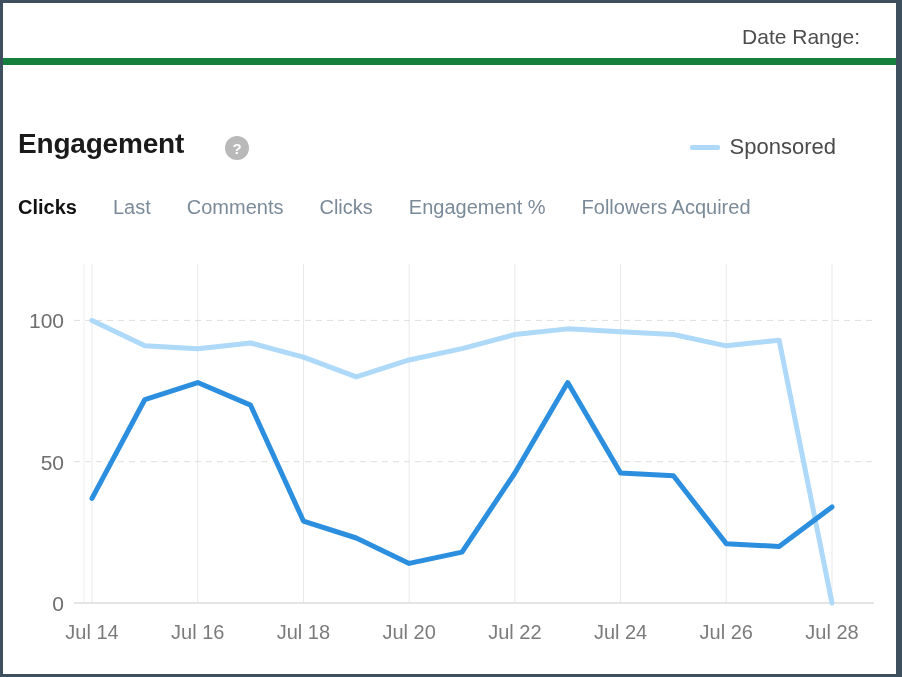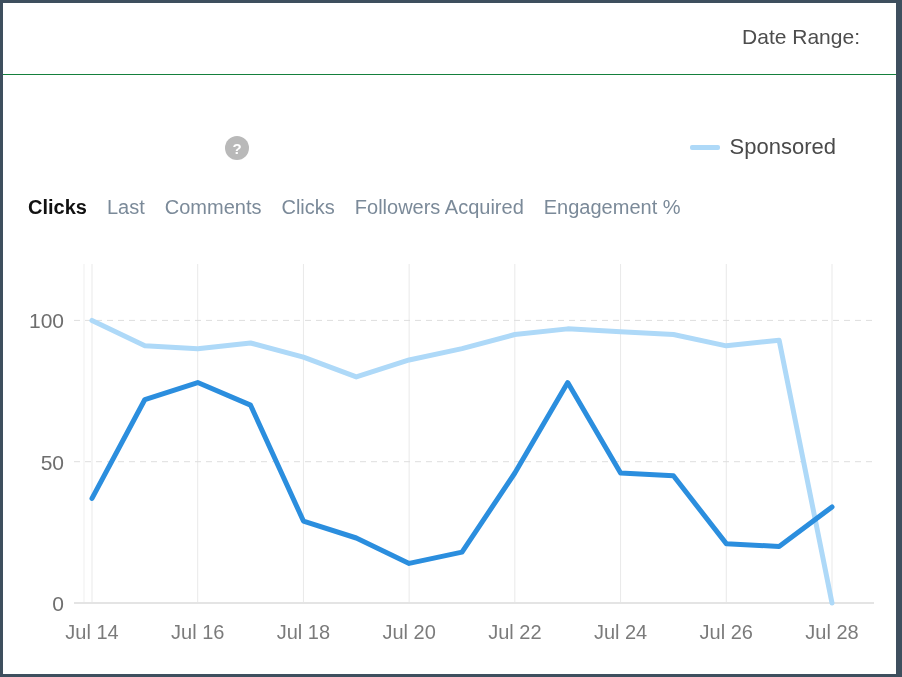--- a/index.html
+++ b/index.html
@@ -29,23 +29,23 @@
     position: absolute; left: 896px; top: 0; width: 6px; height: 677px;
     background: #3e4f5e;
   }
   .win-border-bottom {
     position: absolute; left: 0; top: 674px; width: 902px; height: 3px;
     background: #3e4f5e;
   }
 
   
   .header-bar {
-    position: absolute; left: 3px; top: 3px; width: 893px; height: 72px;
+    position: absolute; left: 3px; top: 3px; width: 893px; height: 62px;
     background: #ffffff;
-    border-bottom: 1px solid #15803d;
+    border-bottom: 7px solid #15803d;
   }
   .date-range-row {
     position: absolute; right: 36px; top: 22px;
     display: flex; align-items: center; gap: 16px;
   }
   .date-range-label {
     font-size: 21px; color: #4d4d4d; white-space: nowrap;
     font-family: "Liberation Sans", sans-serif;
   }
   .select-wrap {
@@ -97,22 +97,22 @@
   .legend {
     position: absolute; right: 42px; top: 6px;
     display: flex; align-items: center; gap: 26px;
   }
   .legend-item { display: flex; align-items: center; gap: 10px; }
   .legend-swatch { width: 30px; height: 5px; border-radius: 2px; display:block; }
   .legend-label { font-size: 22px; color: #4a4a4a; white-space: nowrap; }
 
   
   .tabs {
-    position: absolute; left: 28px; top: 196px;
-    display: flex; align-items: center; gap: 20px;
+    position: absolute; left: 18px; top: 196px;
+    display: flex; align-items: center; gap: 36px;
   }
   .tab {
     font-size: 20px; color: #7b8a99; cursor: pointer; white-space: nowrap;
   }
   .tab.active { color: #111111; font-weight: bold; }
 
   
   .chart-area {
     position: absolute; left: 0px; top: 258px; width: 893px; height: 400px;
   }
@@ -137,37 +137,38 @@
   <div class="win-border-right"></div>
   <div class="win-border-bottom"></div>
 
   <div class="header-bar">
     <div class="date-range-row">
       <span class="date-range-label">Date Range:</span>
     </div>
   </div>
 
   <div class="title-row">
+    <span class="panel-title">Engagement</span>
     <span class="help-icon">?</span>
 
     <div class="legend">
       <div class="legend-item">
         <span class="legend-swatch" id="sw0" style="background: rgb(174, 217, 248);"></span>
         <span class="legend-label">Sponsored</span>
       </div>
     </div>
   </div>
 
   <div class="tabs" id="tabs">
       <span class="tab active">Clicks</span>
       <span class="tab">Last</span>
       <span class="tab">Comments</span>
       <span class="tab">Clicks</span>
+      <span class="tab">Engagement %</span>
       <span class="tab">Followers Acquired</span>
-      <span class="tab">Engagement %</span>
     </div>
 
   <div class="chart-area">
     <svg class="chart-svg" id="chart" width="893" height="400" viewBox="0 0 893 400">
         <line x1="92" y1="6" x2="92" y2="345" stroke="#e9e9e9" stroke-width="1"></line>
         <line x1="197.71428571428572" y1="6" x2="197.71428571428572" y2="345" stroke="#e9e9e9" stroke-width="1"></line>
         <line x1="303.42857142857144" y1="6" x2="303.42857142857144" y2="345" stroke="#e9e9e9" stroke-width="1"></line>
         <line x1="409.1428571428571" y1="6" x2="409.1428571428571" y2="345" stroke="#e9e9e9" stroke-width="1"></line>
         <line x1="514.8571428571429" y1="6" x2="514.8571428571429" y2="345" stroke="#e9e9e9" stroke-width="1"></line>
         <line x1="620.5714285714286" y1="6" x2="620.5714285714286" y2="345" stroke="#e9e9e9" stroke-width="1"></line>

